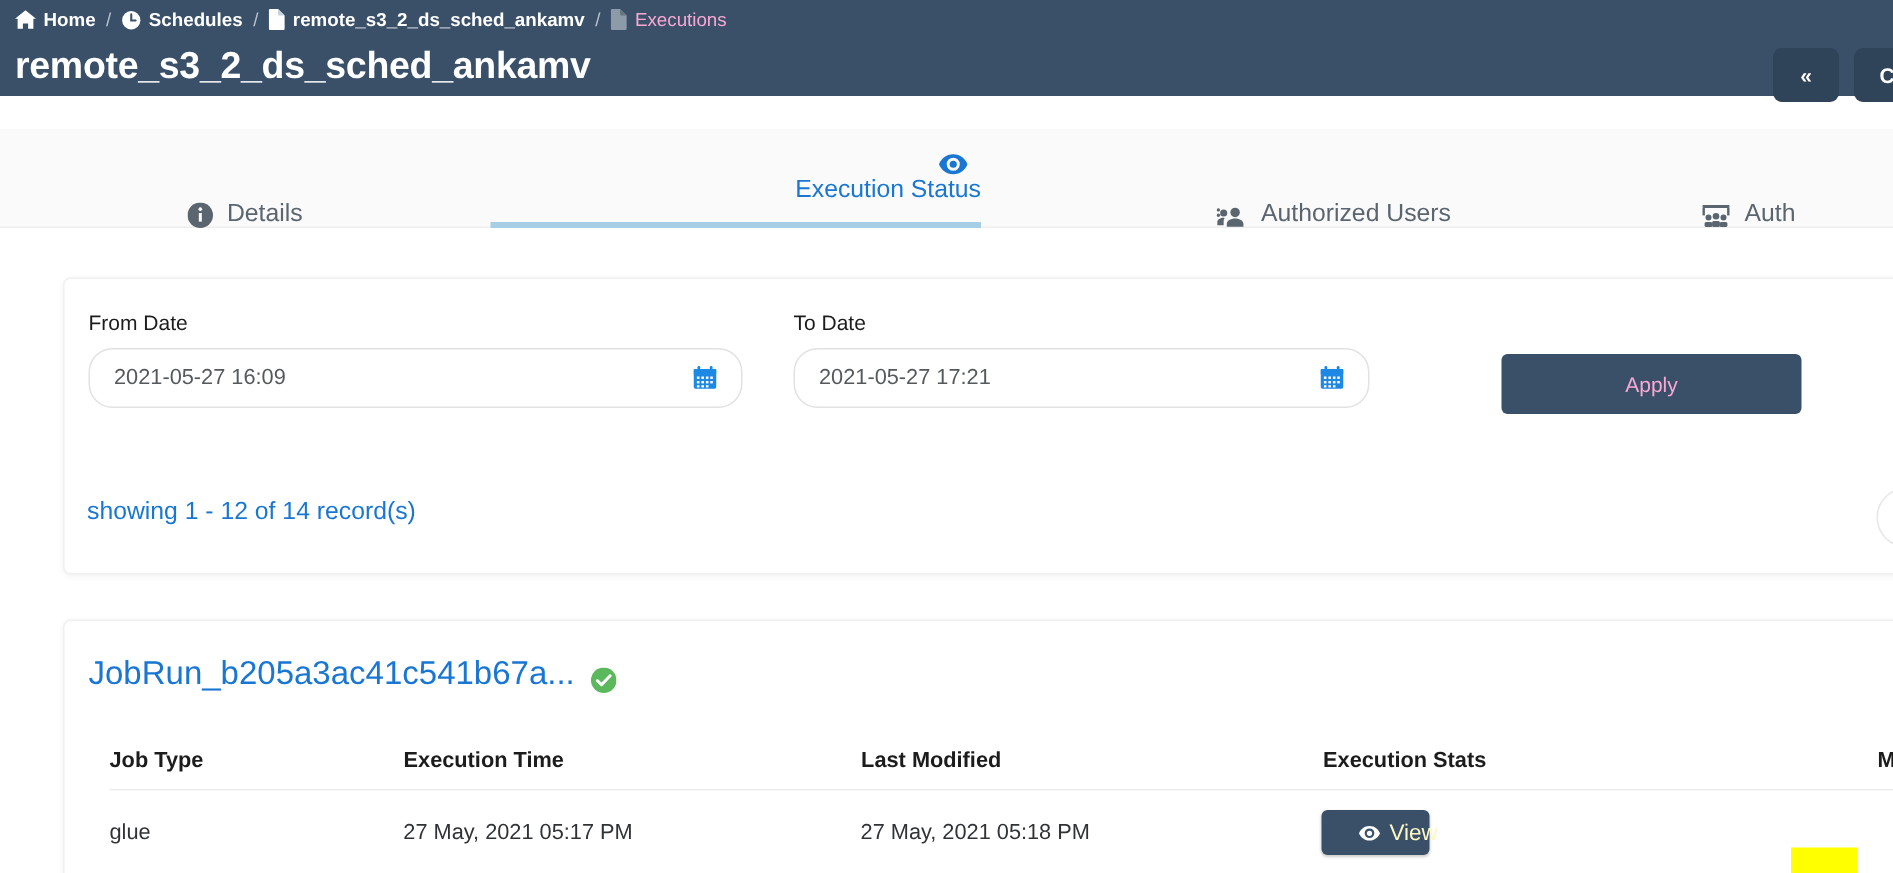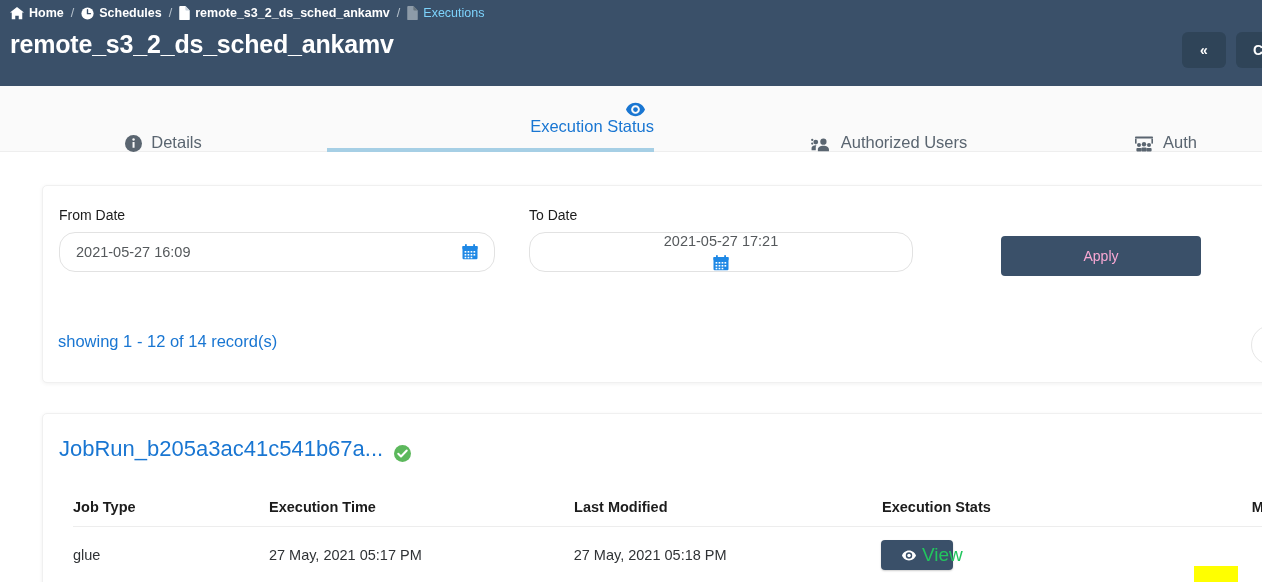--- a/index.html
+++ b/index.html
@@ -7,37 +7,37 @@
     margin: 0; padding: 0;
     width: 1262px; height: 582px;
     overflow: hidden;
     background: #ffffff;
     font-family: "Liberation Sans", sans-serif;
   }
 
   
   .header {
     position: absolute; left: 0; top: 0;
-    width: 1262px; height: 86px;
+    width: 1262px; height: 64px;
     background: #3a5069;
     color: #ffffff;
   }
   .breadcrumb {
     position: absolute; left: 10px; top: 3px;
     height: 20px;
     display: flex; align-items: center;
     font-size: 12.5px;
     white-space: nowrap;
   }
   .crumb {
     display: inline-flex; align-items: center;
     color: #ffffff;
     font-weight: 600;
   }
-  .crumb.muted { color: #7dd3fc; font-weight: 500; }
+  .crumb.muted { color: #f9a8d4; font-weight: 500; }
   .crumb .ic { margin-right: 5px; display: inline-flex; align-items: center; }
   .sep { color: #b6c2cd; margin: 0 7px; font-weight: 400; }
 
   .page-title {
     position: absolute; left: 10px; top: 30px;
     font-size: 25px; font-weight: bold;
     letter-spacing: -0.2px;
     color: #ffffff;
   }
 
@@ -176,23 +176,23 @@
   }
   .trow { height: 56px; font-size: 14.5px; color: #303336; }
   .c0 { width: 158px; }
   .c1 { width: 315px; margin-left: 43px; }
   .c2 { width: 318px; }
   .c3 { width: 315px; }
   .c4 { width: 130px; text-align: right; }
   .view-btn {
     display: inline-flex; align-items: center; justify-content: center;
     width: 72px; height: 30px;
-    background: #3a5069; color: #22c55e;
+    background: #3a5069; color: #fef9c3;
     border: none; border-radius: 4px;
-    font-size: 19px; cursor: pointer;
+    font-size: 15px; cursor: pointer;
     box-shadow: 0 1px 2px rgba(0,0,0,0.2);
     padding-left: 36px;
   }
   .view-btn .ic { margin-right: 6px; display: inline-flex; }
 
   .msg-cell {
     width: 130px;
     position: relative;
     display: flex; justify-content: flex-end;
     padding-right: 30px;
@@ -343,21 +343,21 @@
             <rect x="11.5" y="10" width="1.7" height="1.6"></rect>
             <rect x="2.6" y="12.8" width="1.7" height="1.5"></rect>
             <rect x="5.6" y="12.8" width="1.7" height="1.5"></rect>
             <rect x="8.6" y="12.8" width="1.7" height="1.5"></rect>
           </g>
         </svg>
     </span>
   </div>
 
   <div class="field-label" style="left:486px; top:21px;">To Date</div>
-  <div class="date-input" style="left:486px; top:46px; width:384px;flex-direction:column;">
+  <div class="date-input" style="left:486px; top:46px; width:384px;">
     <span class="val" title="To Date">2021-05-27 17:21</span>
     <span class="cal-ic">
       <svg width="16" height="16" viewBox="0 0 16 16">
           <rect x="0.5" y="2" width="15" height="13.2" rx="1.2" fill="#1e88e5"></rect>
           <rect x="0.5" y="2" width="15" height="3.2" fill="#1e88e5"></rect>
           <rect x="3" y="0" width="1.8" height="3.4" rx="0.8" fill="#1e88e5"></rect>
           <rect x="11.2" y="0" width="1.8" height="3.4" rx="0.8" fill="#1e88e5"></rect>
           <g fill="#ffffff">
             <rect x="2.6" y="7" width="1.7" height="1.6"></rect>
             <rect x="5.6" y="7" width="1.7" height="1.6"></rect>

